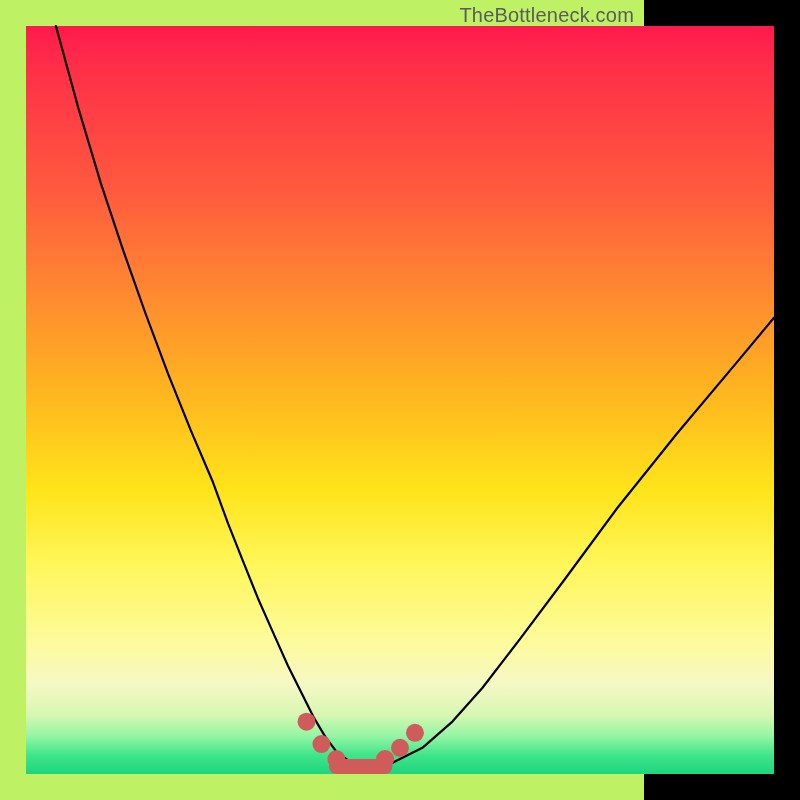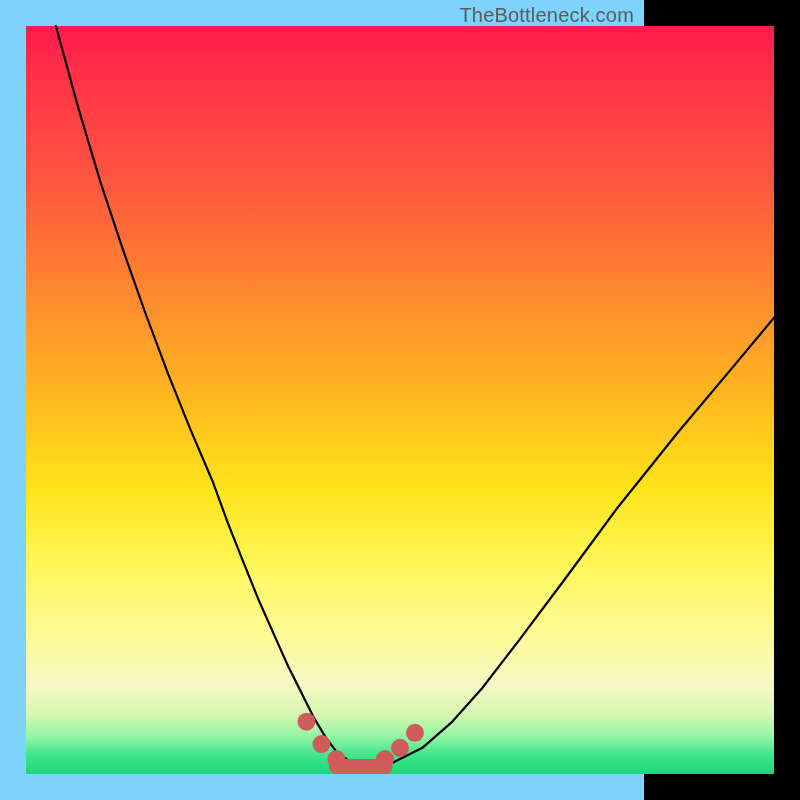--- a/index.html
+++ b/index.html
@@ -10,21 +10,21 @@
     background: #000;
     overflow: hidden;
     font-family: Arial, Helvetica, sans-serif;
   }
   .frame {
     position: absolute;
     left: 0;
     top: 0;
     width: 644px;
     height: 800px;
-    background: #7dd3fc;
+    background: #bef264;
   }
   .plot {
     position: absolute;
     left: 26px;
     top: 26px;
     width: 748px;
     height: 748px;
     
     background: linear-gradient(
       to bottom,

